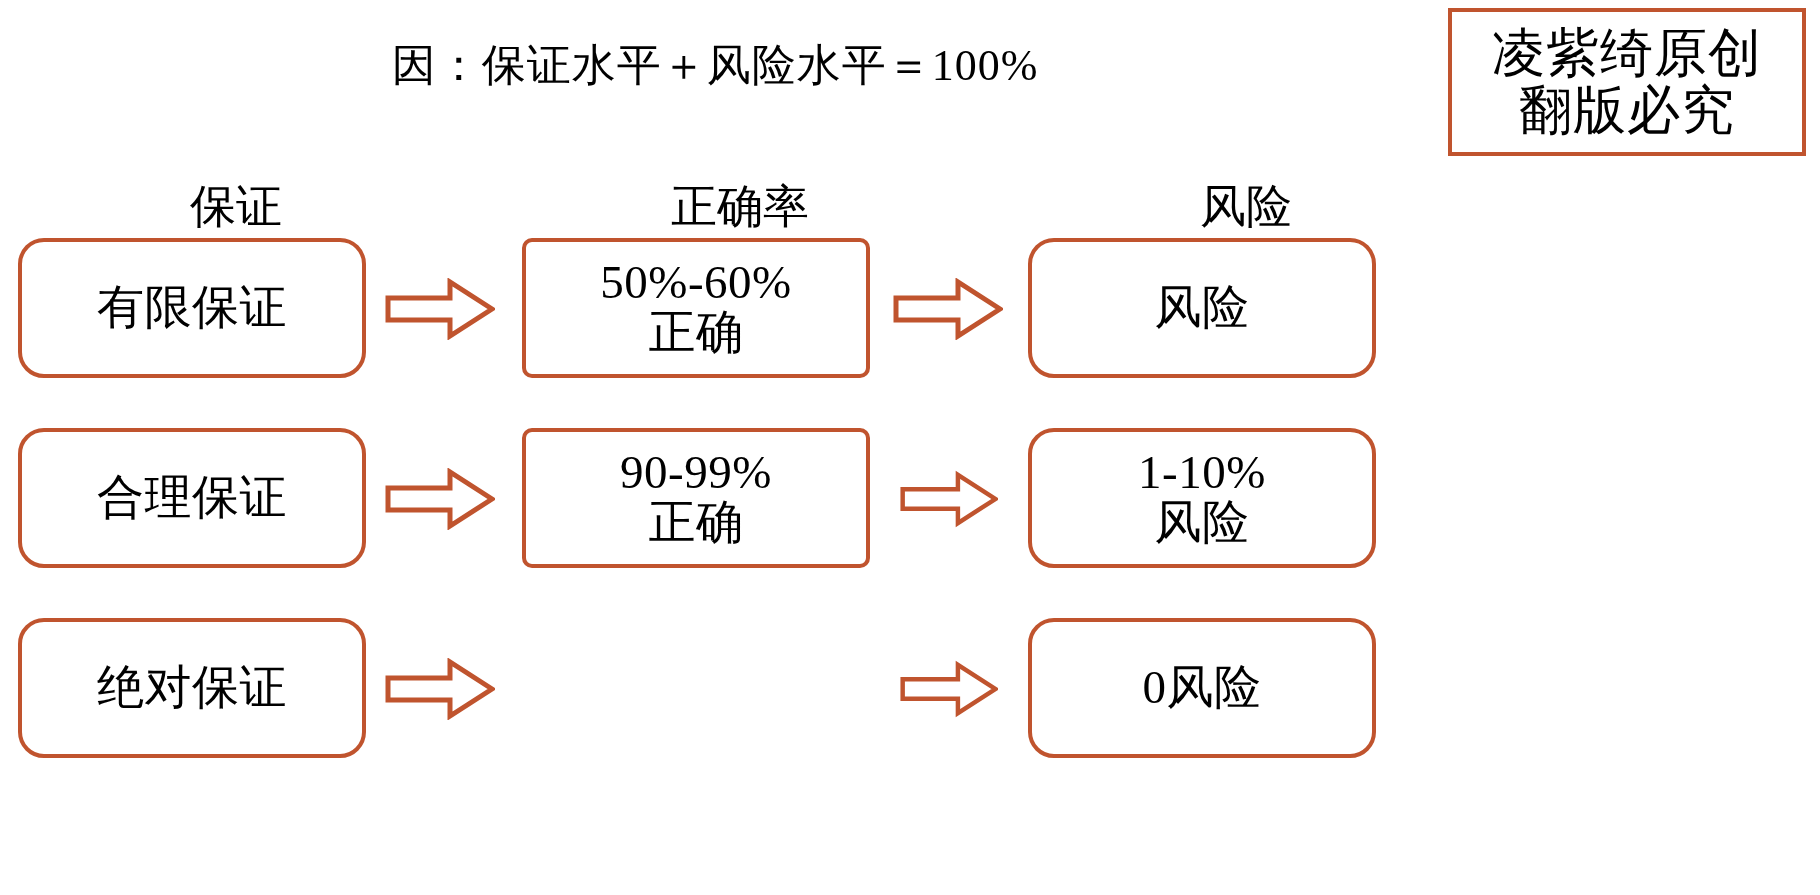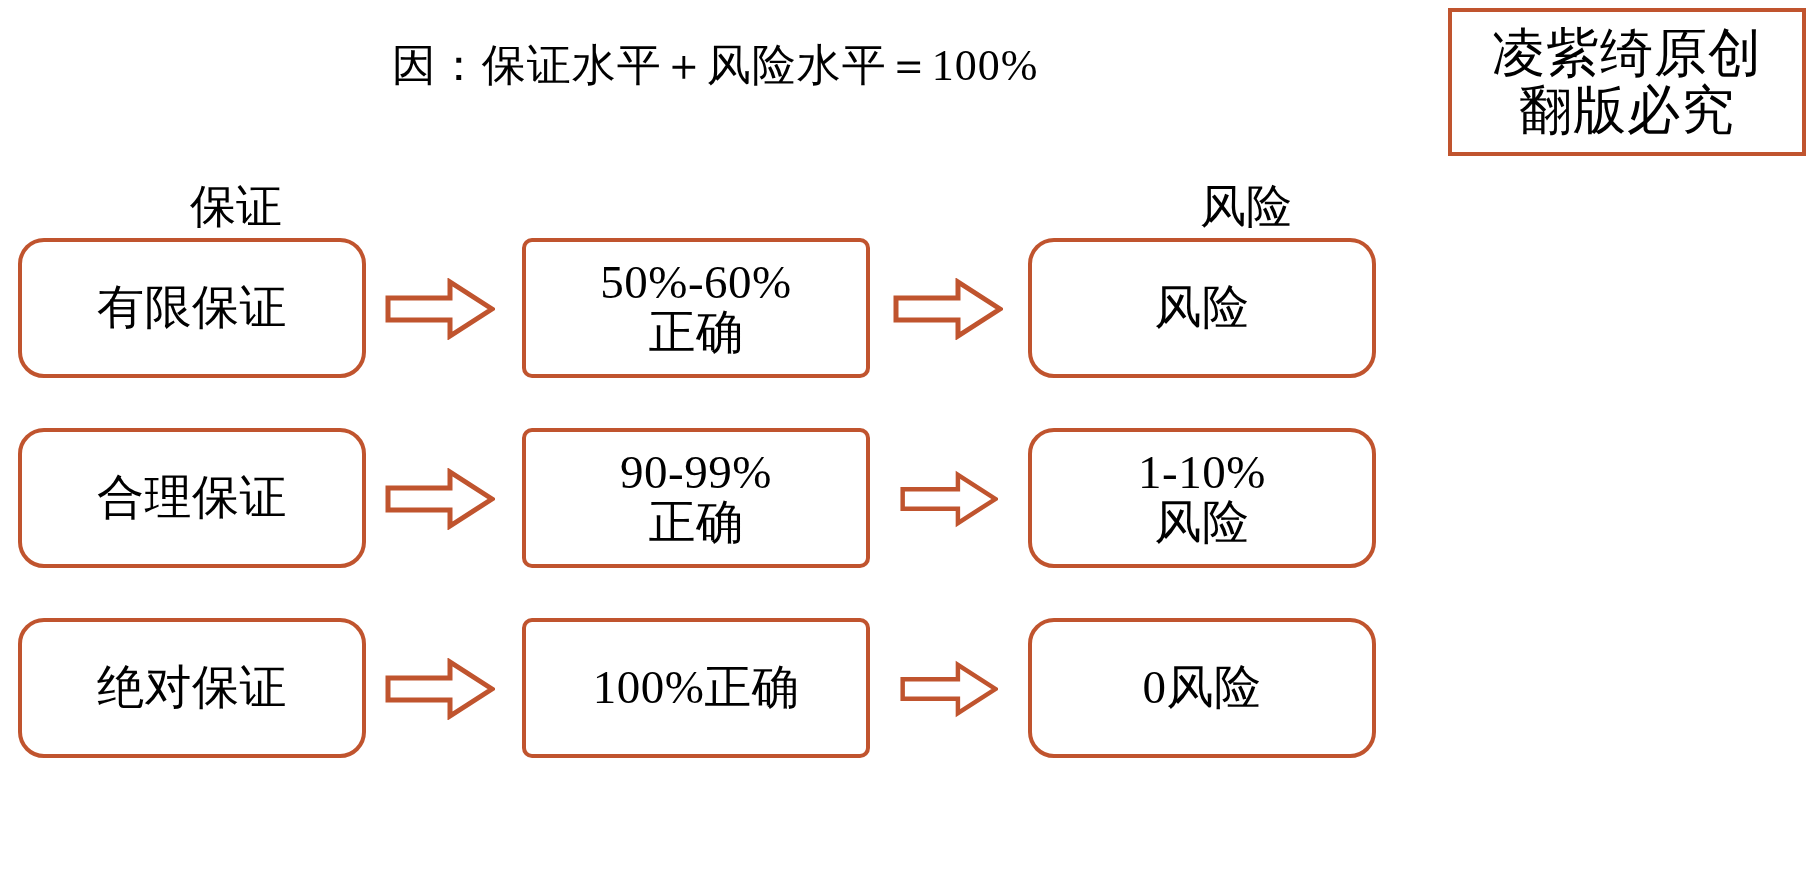--- a/index.html
+++ b/index.html
@@ -135,20 +135,21 @@
 
 <div class="watermark-box">
   <div class="watermark-line">凌紫绮原创</div>
   <div class="watermark-line">翻版必究</div>
 </div>
 
 <div class="title">因：保证水平＋风险水平＝100%</div>
 
 <div class="headers">
   <div class="col-header c0">保证</div>
+  <div class="col-header c1">正确率</div>
   <div class="col-header c2">风险</div>
 </div>
 
 <div class="flow">
 
   <div class="row r0">
     <div class="node c0">
       <div class="node-line">有限保证</div>
     </div>
     <div class="arrow a0">
@@ -196,23 +197,20 @@
 
   <div class="row r2">
     <div class="node c0">
       <div class="node-line">绝对保证</div>
     </div>
     <div class="arrow a0">
       <svg viewBox="0 0 110 62" xmlns="http://www.w3.org/2000/svg">
         <polygon points="3,20 65,20 65,4 107,31 65,58 65,42 3,42" fill="none" stroke="#C0542E" stroke-width="5" stroke-linejoin="miter"></polygon>
       </svg>
     </div>
-    <div class="node c1">
-      <div class="node-line">100%正确</div>
-    </div>
     <div class="arrow a1">
       <svg viewBox="0 0 110 62" xmlns="http://www.w3.org/2000/svg">
         <polygon points="3,20 65,20 65,4 107,31 65,58 65,42 3,42" fill="none" stroke="#C0542E" stroke-width="5" stroke-linejoin="miter"></polygon>
       </svg>
     </div>
     <div class="node c2">
       <div class="node-line">0风险</div>
     </div>
   </div>
 

